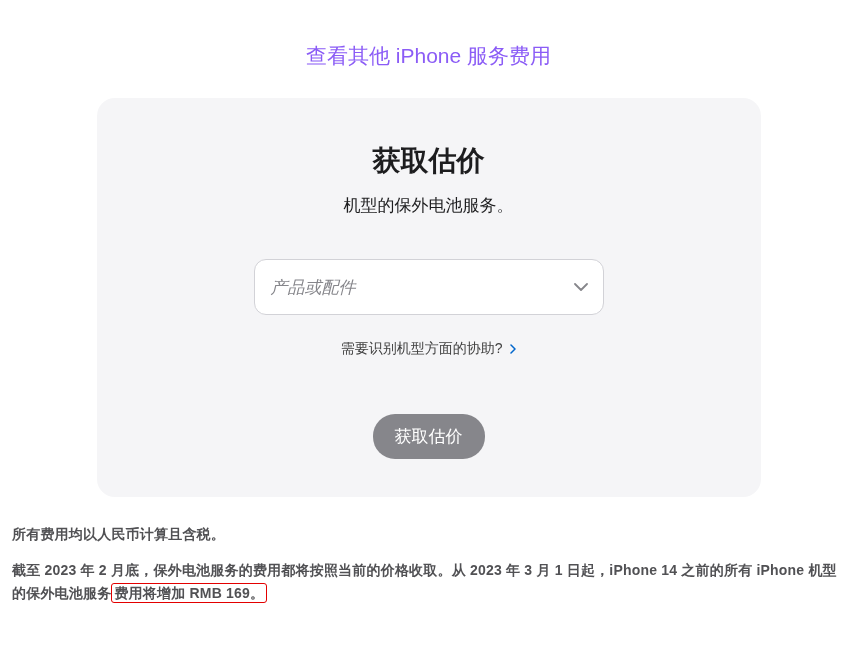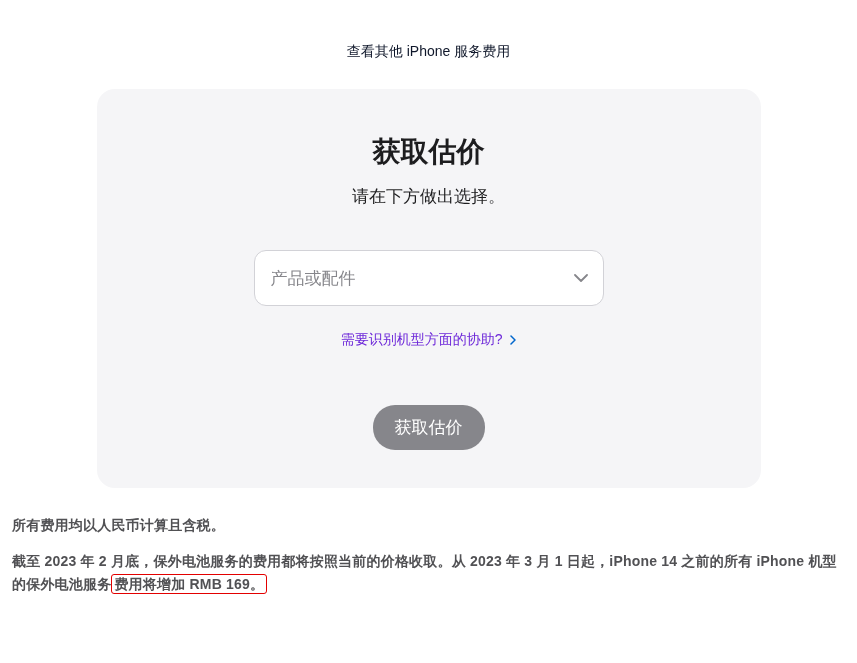--- a/index.html
+++ b/index.html
@@ -15,22 +15,22 @@
       overflow: hidden;
     }
     .container {
       padding: 0 10px;
     }
     .top-link {
       text-align: center;
       padding: 42px 0 28px;
     }
     .top-link a {
-      color: #0f172a;
-      font-size: 14px;
+      color: #8b5cf6;
+      font-size: 21px;
       text-decoration: none;
     }
     .card {
       background: #f5f5f7;
       border-radius: 18px;
       max-width: 664px;
       margin: 0 auto;
       padding: 44px 40px 38px;
       text-align: center;
     }
@@ -58,36 +58,37 @@
       border-radius: 12px;
       padding: 0 44px 0 16px;
       font-size: 17px;
       color: #86868b;
       text-align: left;
       cursor: pointer;
       appearance: none;
       outline: none;
       display: flex;
       align-items: center;
+      font-style: italic;
     }
     .chevron {
       position: absolute;
       right: 16px;
       top: 50%;
       transform: translateY(-50%);
       pointer-events: none;
     }
     .chevron svg {
       width: 14px;
       height: 8px;
       display: block;
     }
     .help-link {
       display: inline-block;
-      color: #6d28d9;
+      color: #404040;
       font-size: 14px;
       text-decoration: none;
       margin-top: -6px;
       margin-bottom: 56px;
     }
     .help-link-chevron {
       margin-left: 4px;
       display: inline-block;
     }
     .help-link-chevron svg {
@@ -127,21 +128,21 @@
 </head>
 <body>
 
 <div class="container">
   <div class="top-link">
     <a href="#">查看其他 iPhone 服务费用</a>
   </div>
 
   <div class="card">
     <h2 class="card-title">获取估价</h2>
-    <p class="card-subtitle">请在下方做出选择。</p>
+    <p class="card-subtitle">机型的保外电池服务。</p>
 
     <div class="select-wrapper">
       <div class="select-box">产品或配件</div>
       <span class="chevron">
         <svg viewBox="0 0 14 8" fill="none">
             <path d="M1 1L7 7L13 1" stroke="#86868b" stroke-width="1.8" stroke-linecap="round" stroke-linejoin="round"></path>
           </svg>
       </span>
     </div>
 

